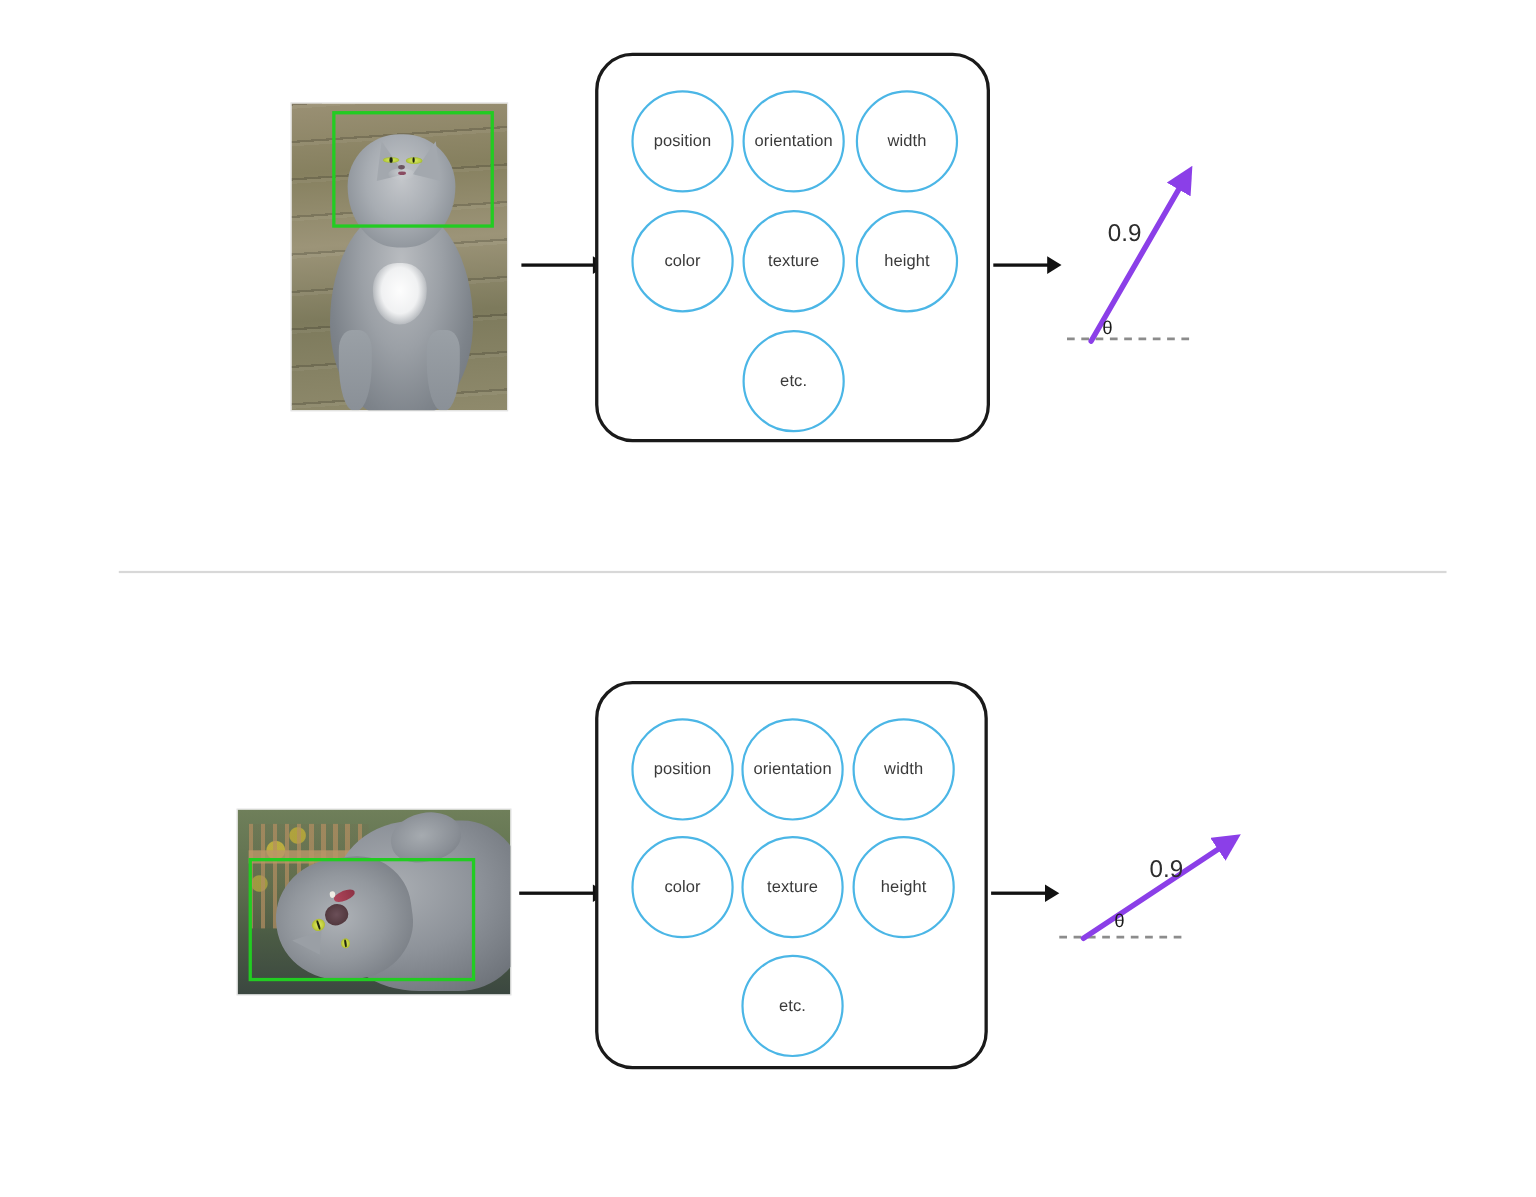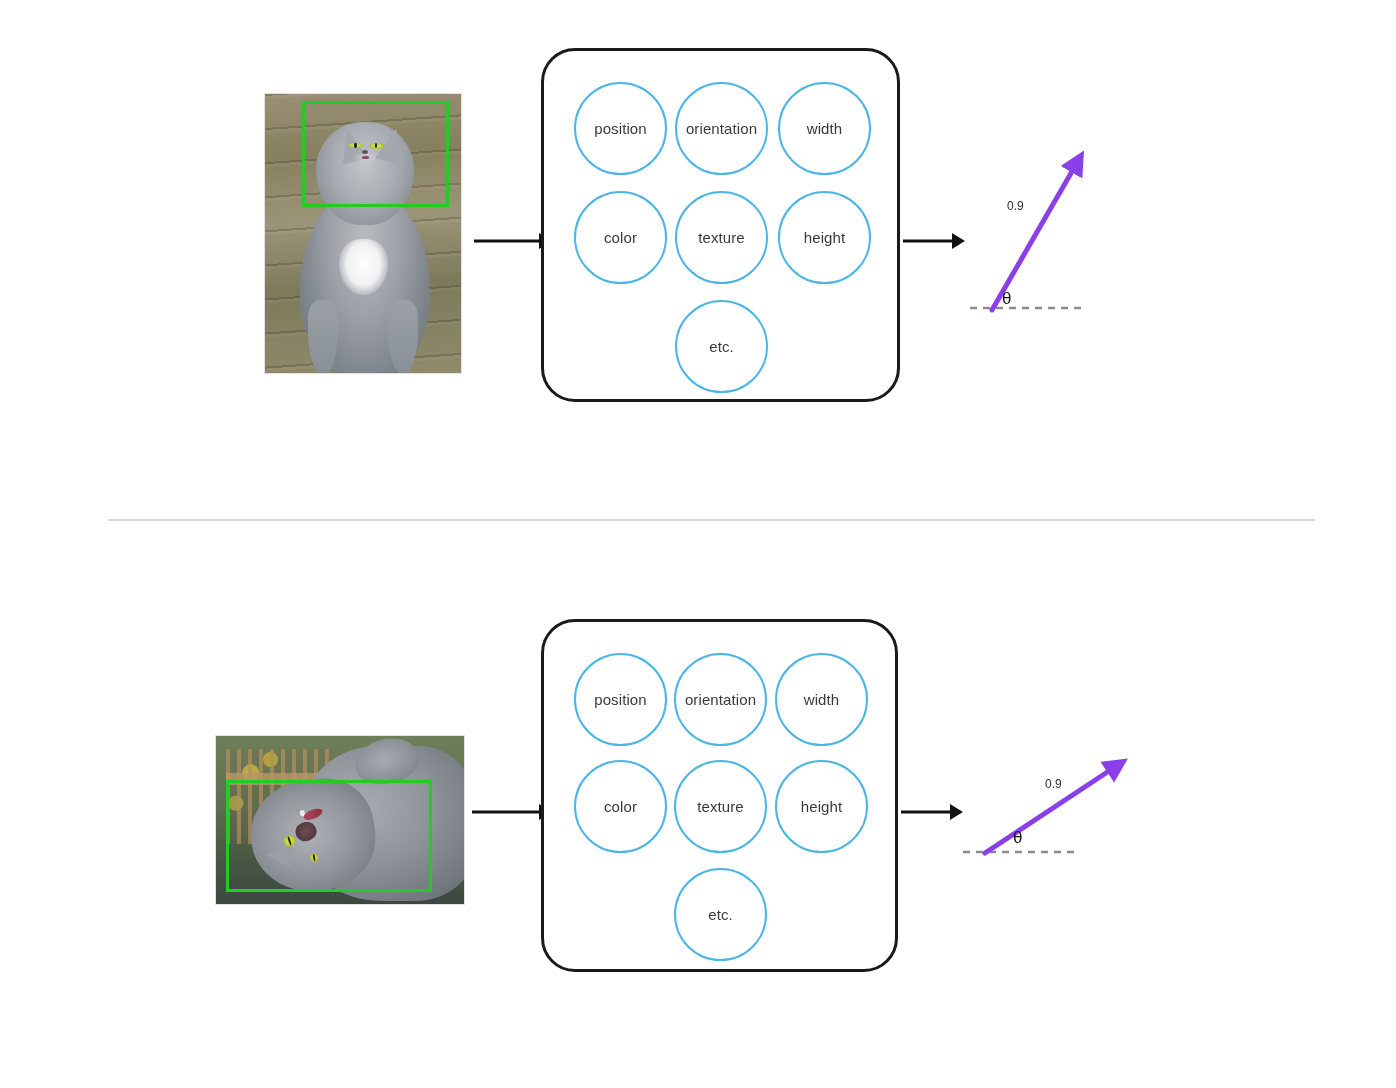--- a/index.html
+++ b/index.html
@@ -175,21 +175,21 @@
     font-size: 15px;
     letter-spacing: 0.1px;
     white-space: nowrap;
   }
 
   
   .vector-wrap { position: absolute; }
   .vector-wrap svg { display:block; overflow: visible; }
   .vec-label {
     position: absolute;
-    font-size: 12px;
+    font-size: 22px;
     color: #2d2d2d;
     white-space: nowrap;
   }
   .theta-label {
     position: absolute;
     font-size: 17px;
     color: #1a1a1a;
     white-space: nowrap;
   }
 </style>

